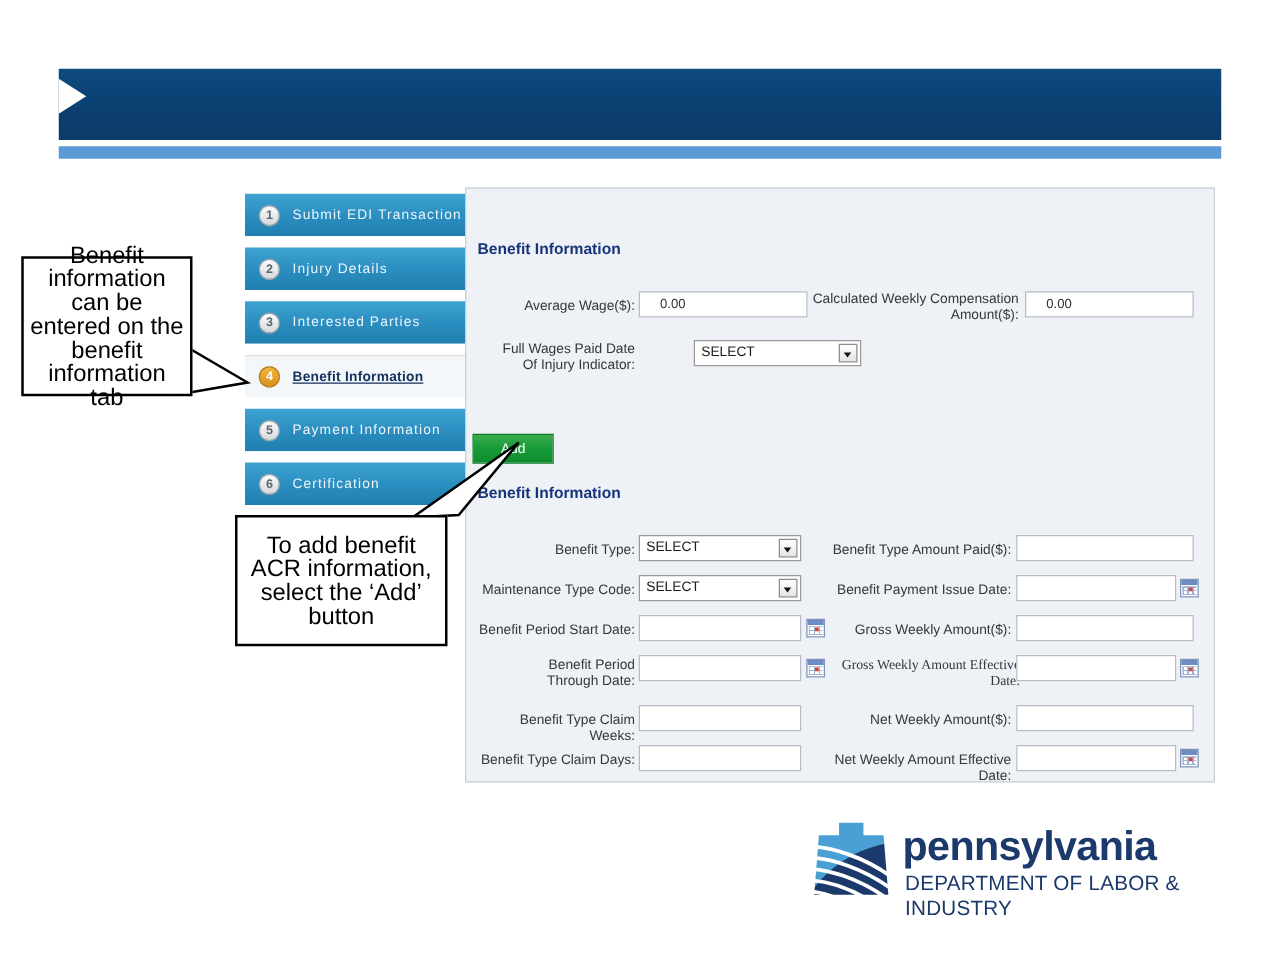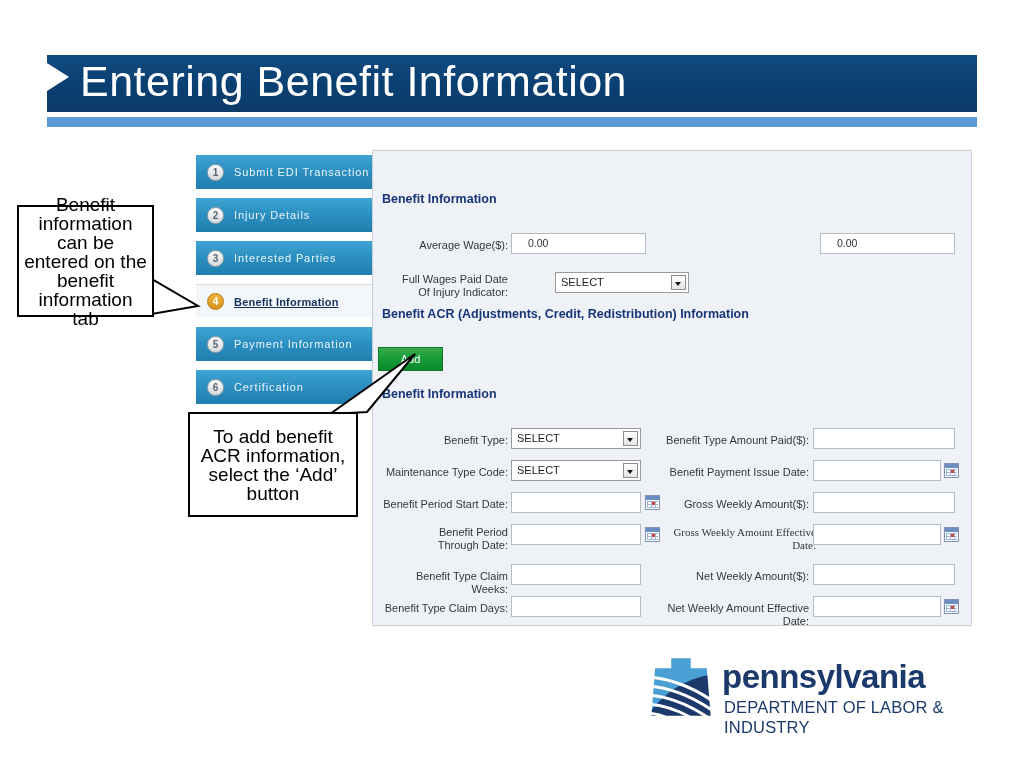--- a/index.html
+++ b/index.html
@@ -293,21 +293,20 @@
     color: #1b3a6b;
     letter-spacing: 0.2px;
     line-height: 20px;
   }
 </style>
 </head>
 <body>
 
 <div id="title-bar">
   <div id="title-arrow"></div>
-  <div id="title-text">Entering Benefit Information</div>
 </div>
 <div id="title-underbar"></div>
 
 <div id="app-shot">
 
   <div id="sidebar">
     <div class="side-tab" style="top:0px;">
       <div class="tab-badge">1</div>
       <div class="tab-label">Submit EDI Transaction</div>
     </div>
@@ -333,29 +332,29 @@
     </div>
   </div>
 
   <div id="form-panel">
 
     <div class="section-head" style="left:9px; top:41px;">Benefit Information</div>
 
     <div class="fld-label" style="left:30px; top:88px; width:105px;">Average Wage($):</div>
     <div class="txtbox" style="left:138px; top:82px; width:135px;">0.00</div>
 
+    <div class="fld-label" style="left:268px; top:82px; width:174px;">Calculated Weekly Compensation Amount($):</div>
     <div class="txtbox" style="left:447px; top:82px; width:135px;">0.00</div>
 
     <div class="fld-label" style="left:15px; top:122px; width:120px;">Full Wages Paid Date Of Injury Indicator:</div>
     <div class="selbox" style="left:182px; top:121px; width:134px;">
       <span>SELECT</span>
       <span class="sel-arrow"></span>
     </div>
 
-    <div class="section-head" style="left:9px; top:156px;">Benefit ACR (Adjustments, Credit, Redistribution) Information</div>
 
     <div id="add-button">Add</div>
 
     <div class="section-head" style="left:9px; top:236px;">Benefit Information</div>
 
     <div class="fld-label" style="left:50px; top:283px; width:85px;">Benefit Type:</div>
     <div class="selbox" style="left:138px; top:277px; width:130px;">
       <span>SELECT</span>
       <span class="sel-arrow"></span>
     </div>

